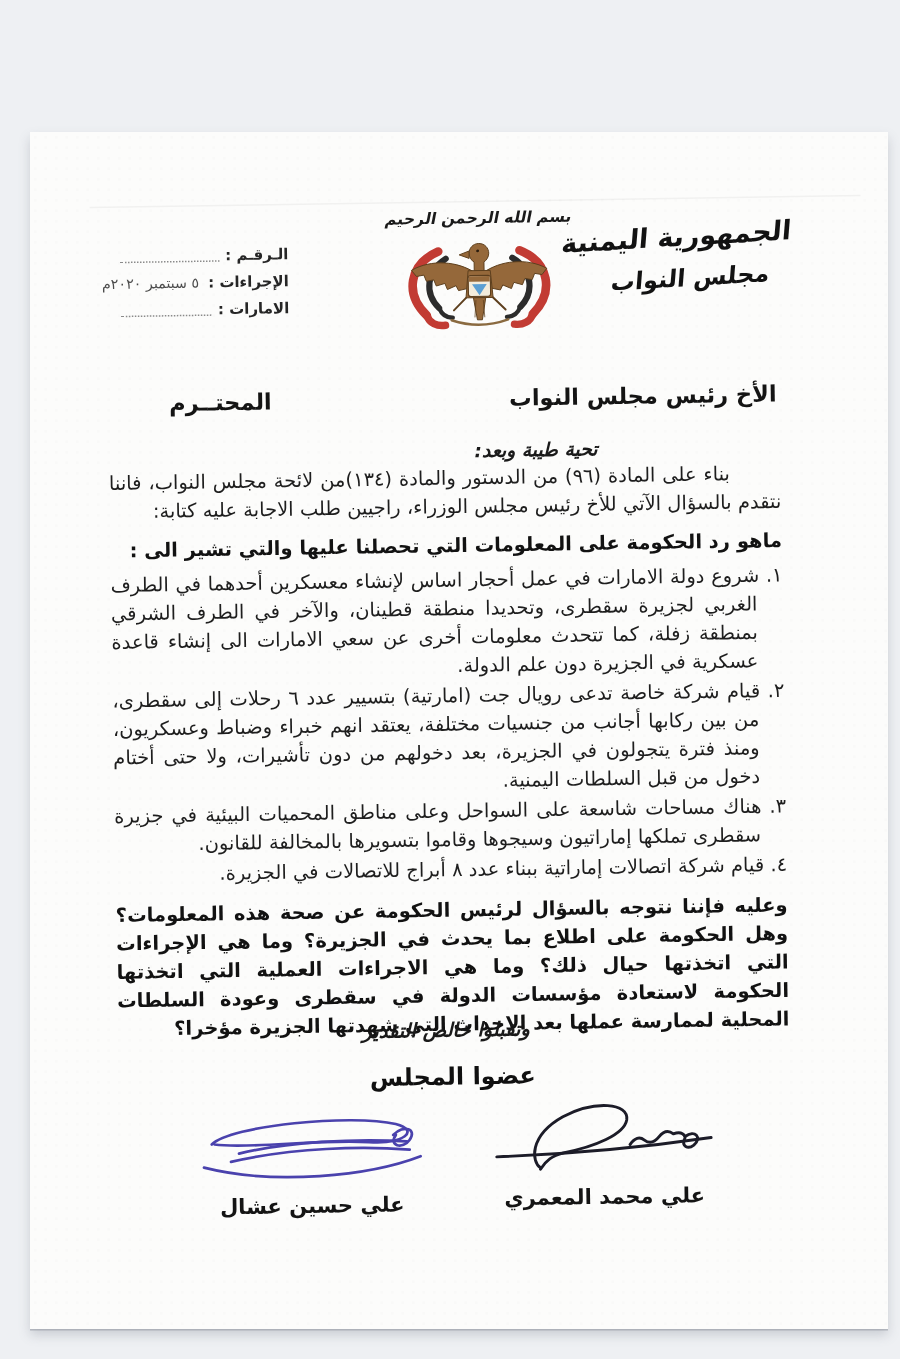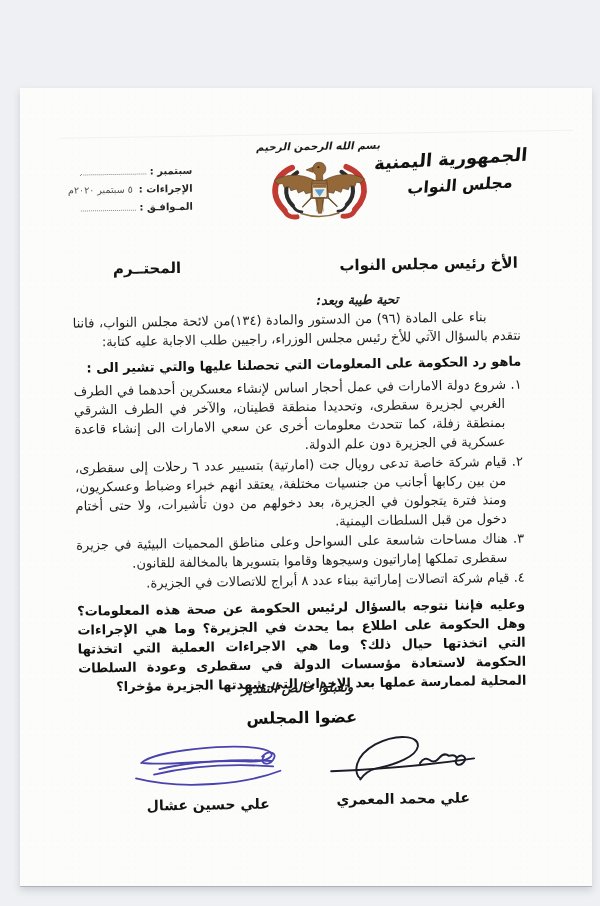--- a/index.html
+++ b/index.html
@@ -58,29 +58,29 @@
 <body>
 
 <div class="screen">
   <div class="paper">
     <div class="tilt">
 
       <div class="artifact-line"></div>
 
       <div class="lh-left">
         <div class="lh-row">
-          <span class="lh-label">سبتمبر :</span>
+          <span class="lh-label">الـرقـم :</span>
           <span class="lh-dots"></span>
         </div>
         <div class="lh-row">
           <span class="lh-label">الإجراءات :</span>
           <span class="lh-value">٥ سبتمبر ٢٠٢٠م</span>
         </div>
         <div class="lh-row">
-          <span class="lh-label">المـوافـق :</span>
+          <span class="lh-label">الامارات :</span>
           <span class="lh-dots"></span>
         </div>
       </div>
 
       <div class="lh-center">
         <div class="bismillah">بسم الله الرحمن الرحيم</div>
         <svg class="emblem" width="124" height="64" viewBox="0 0 150 78">
 
           <path d="M42,14 C18,24 14,48 32,66" fill="none" stroke="#c23b33" stroke-width="7" stroke-linecap="round"></path>
           <path d="M48,20 C32,30 30,48 42,60" fill="none" stroke="#2c2c2c" stroke-width="5" stroke-linecap="round"></path>

